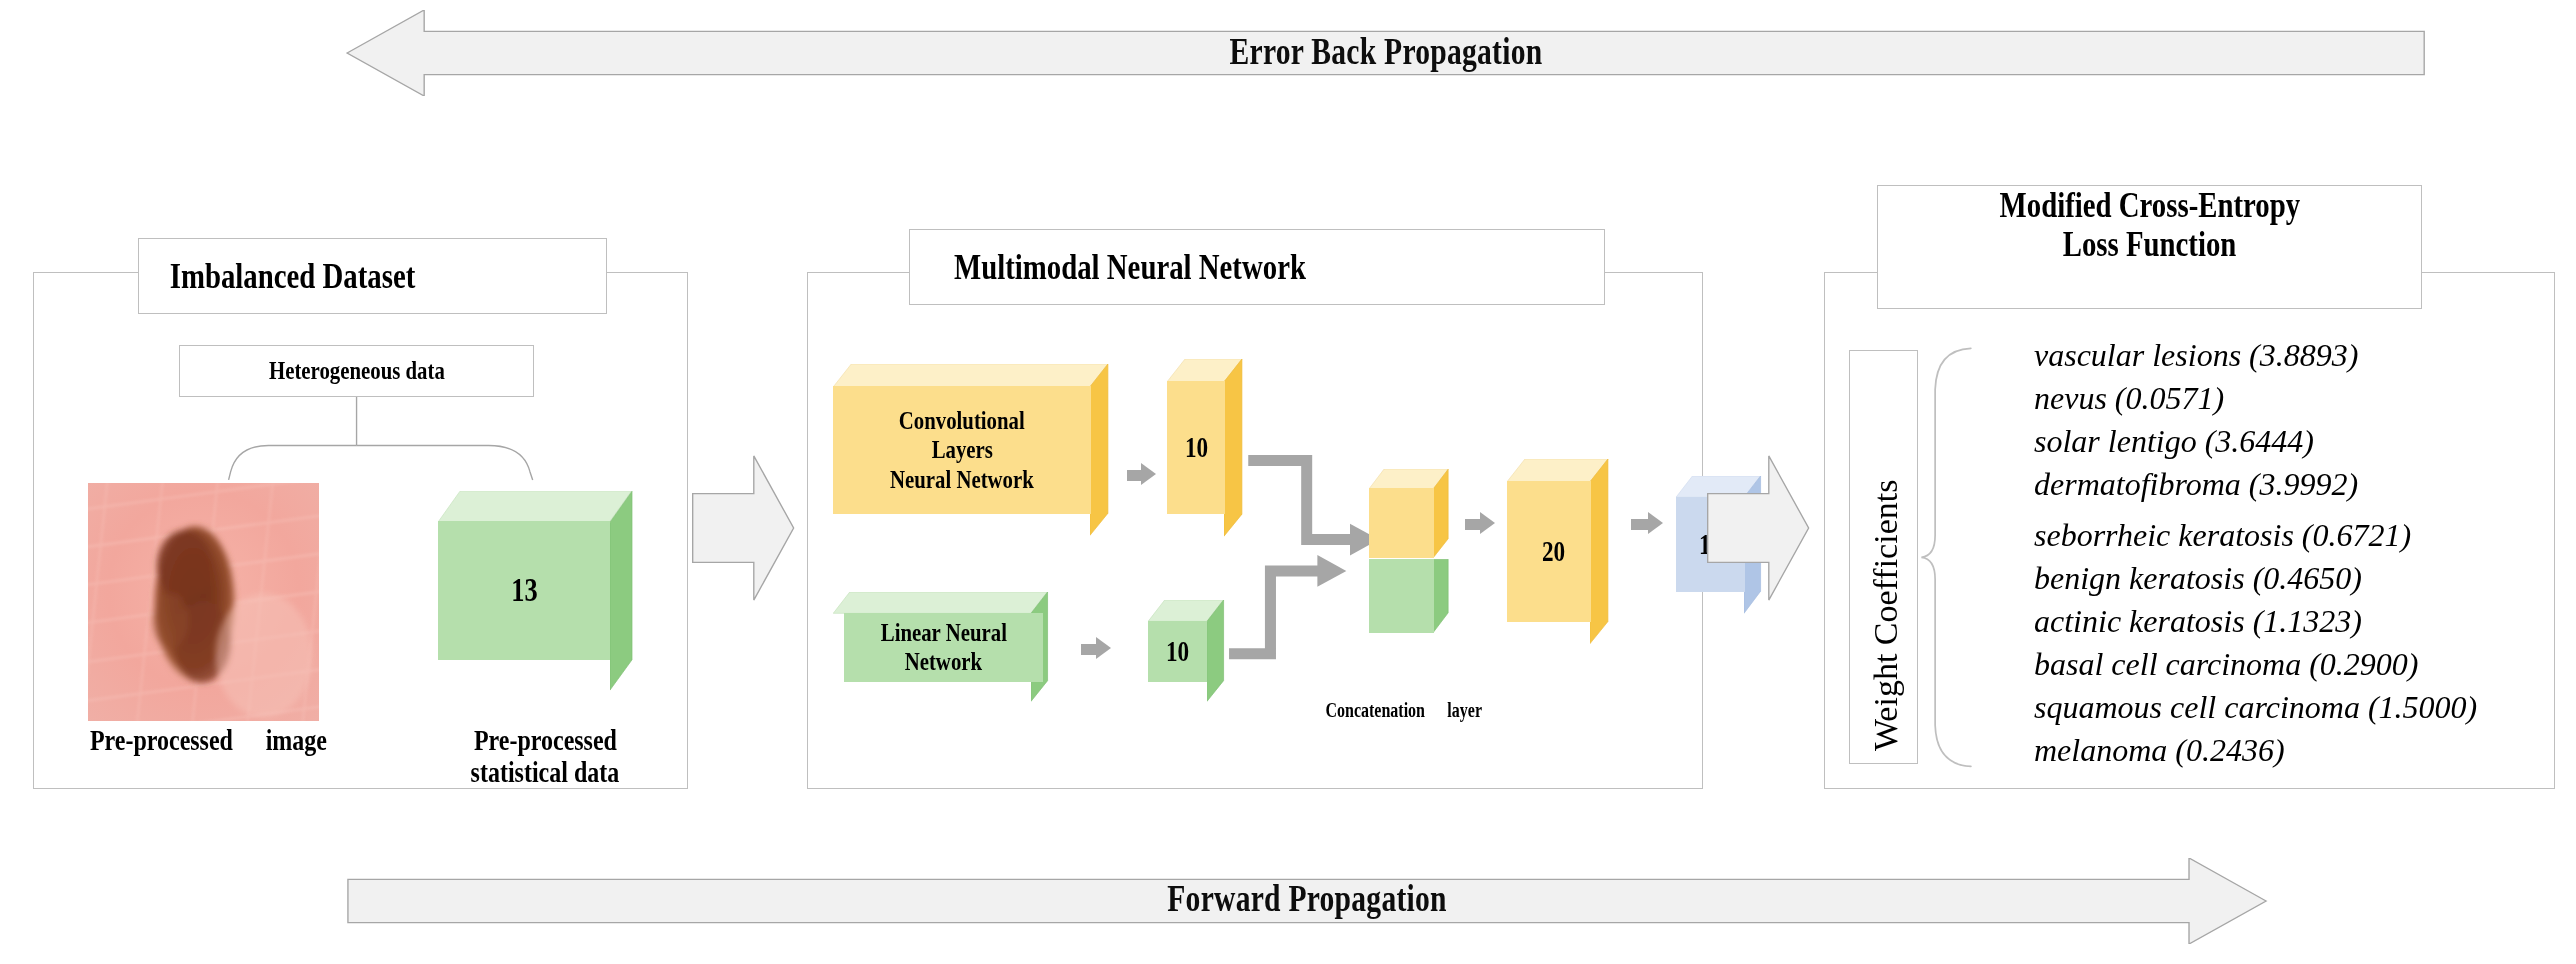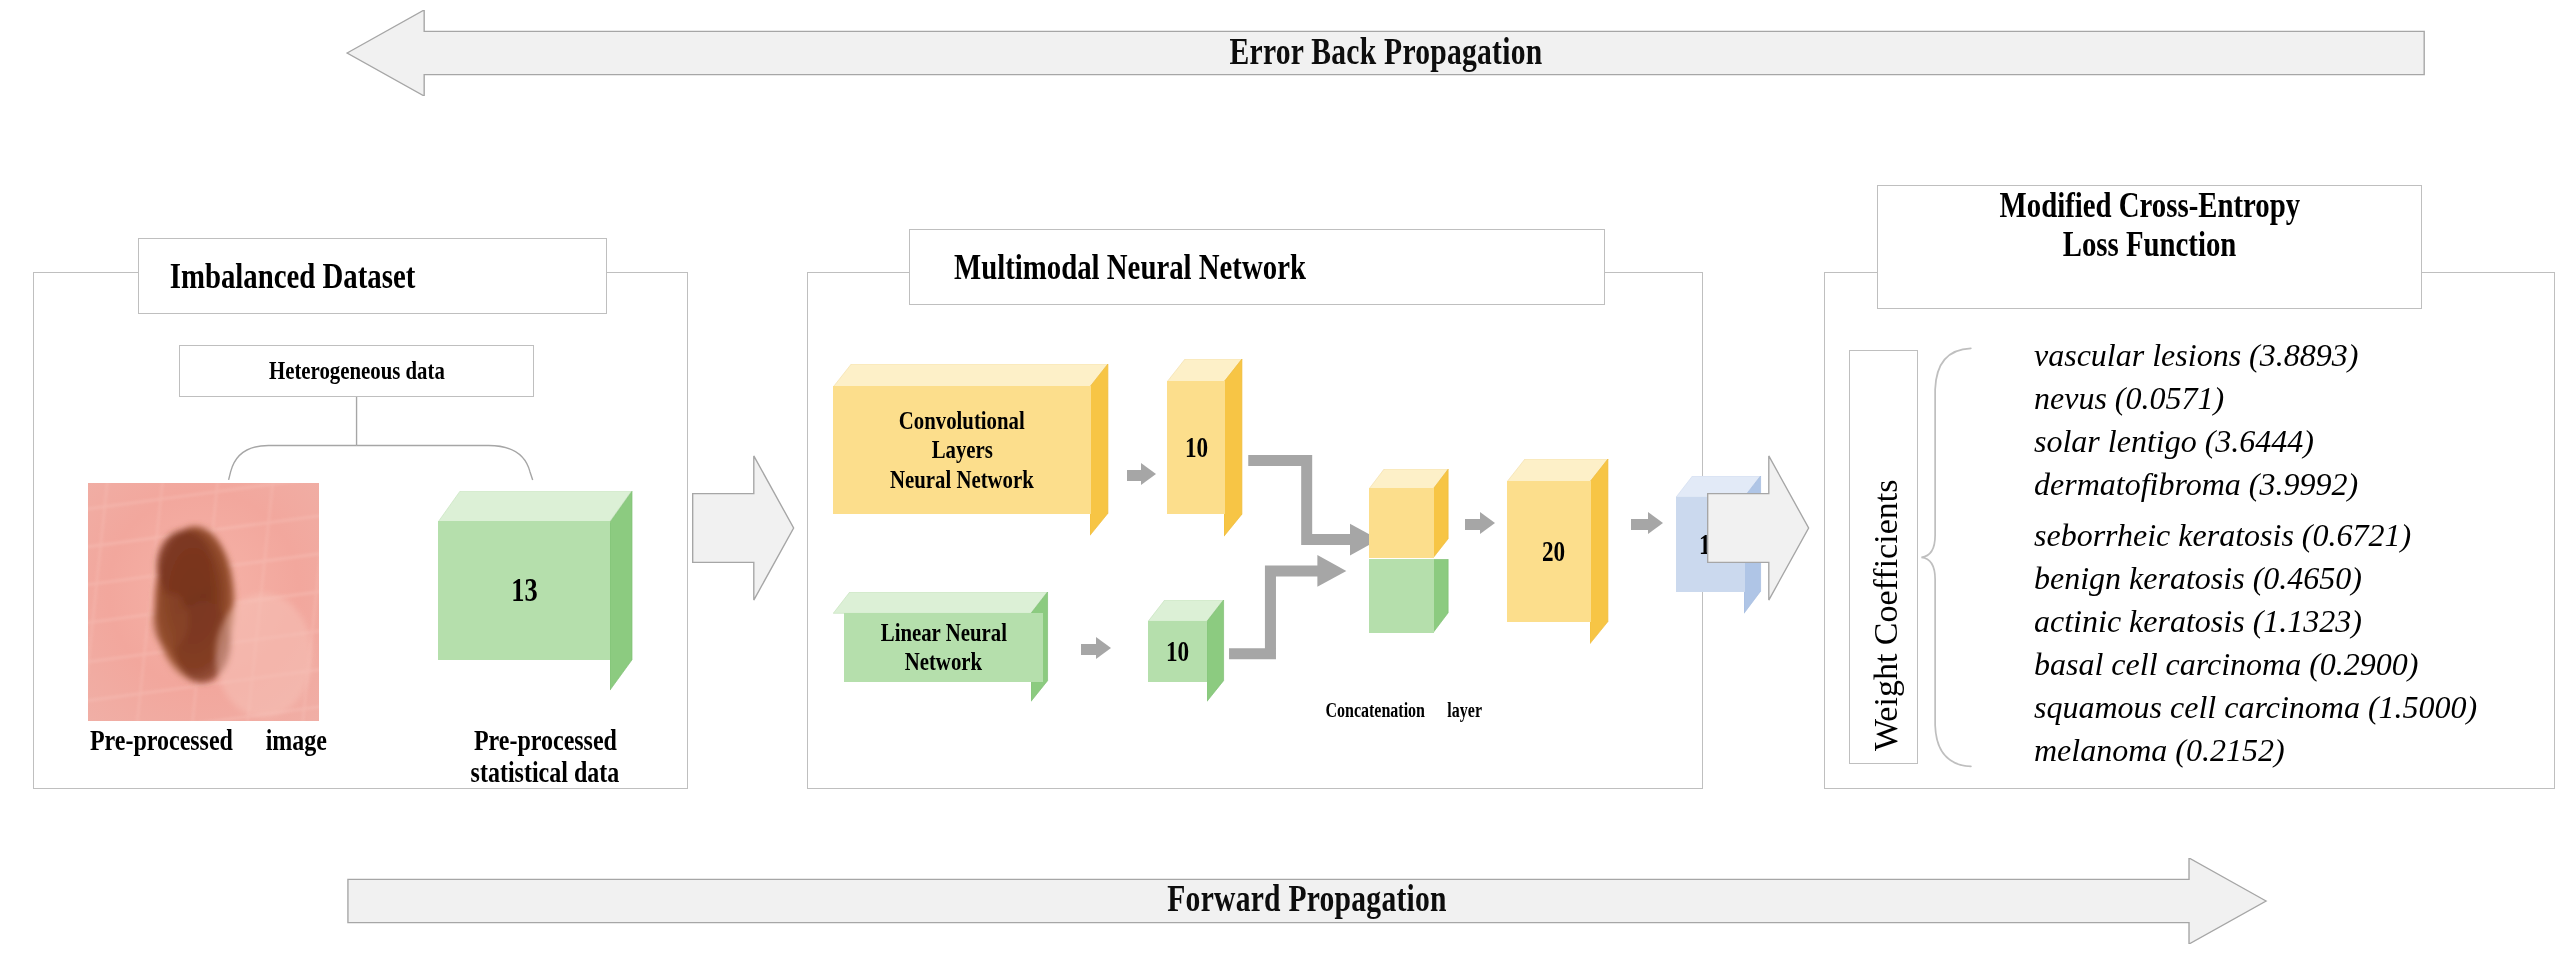--- a/index.html
+++ b/index.html
@@ -340,17 +340,17 @@
   <div class="coefList" style="left:2034px;top:339px;width:538px;font-size:32px;">
     <div style="margin-bottom:11px;">vascular lesions (3.8893)</div>
     <div style="margin-bottom:11px;">nevus (0.0571)</div>
     <div style="margin-bottom:11px;">solar lentigo (3.6444)</div>
     <div style="margin-bottom:11px;">dermatofibroma (3.9992)</div>
     <div style="margin-bottom:11px;margin-top:19px;">seborrheic keratosis (0.6721)</div>
     <div style="margin-bottom:11px;">benign keratosis (0.4650)</div>
     <div style="margin-bottom:11px;">actinic keratosis (1.1323)</div>
     <div style="margin-bottom:11px;">basal cell carcinoma (0.2900)</div>
     <div style="margin-bottom:11px;">squamous cell carcinoma (1.5000)</div>
-    <div>melanoma (0.2152)</div>
+    <div>melanoma (0.2436)</div>
   </div>
 
 </div>
 
 
 </body></html>

